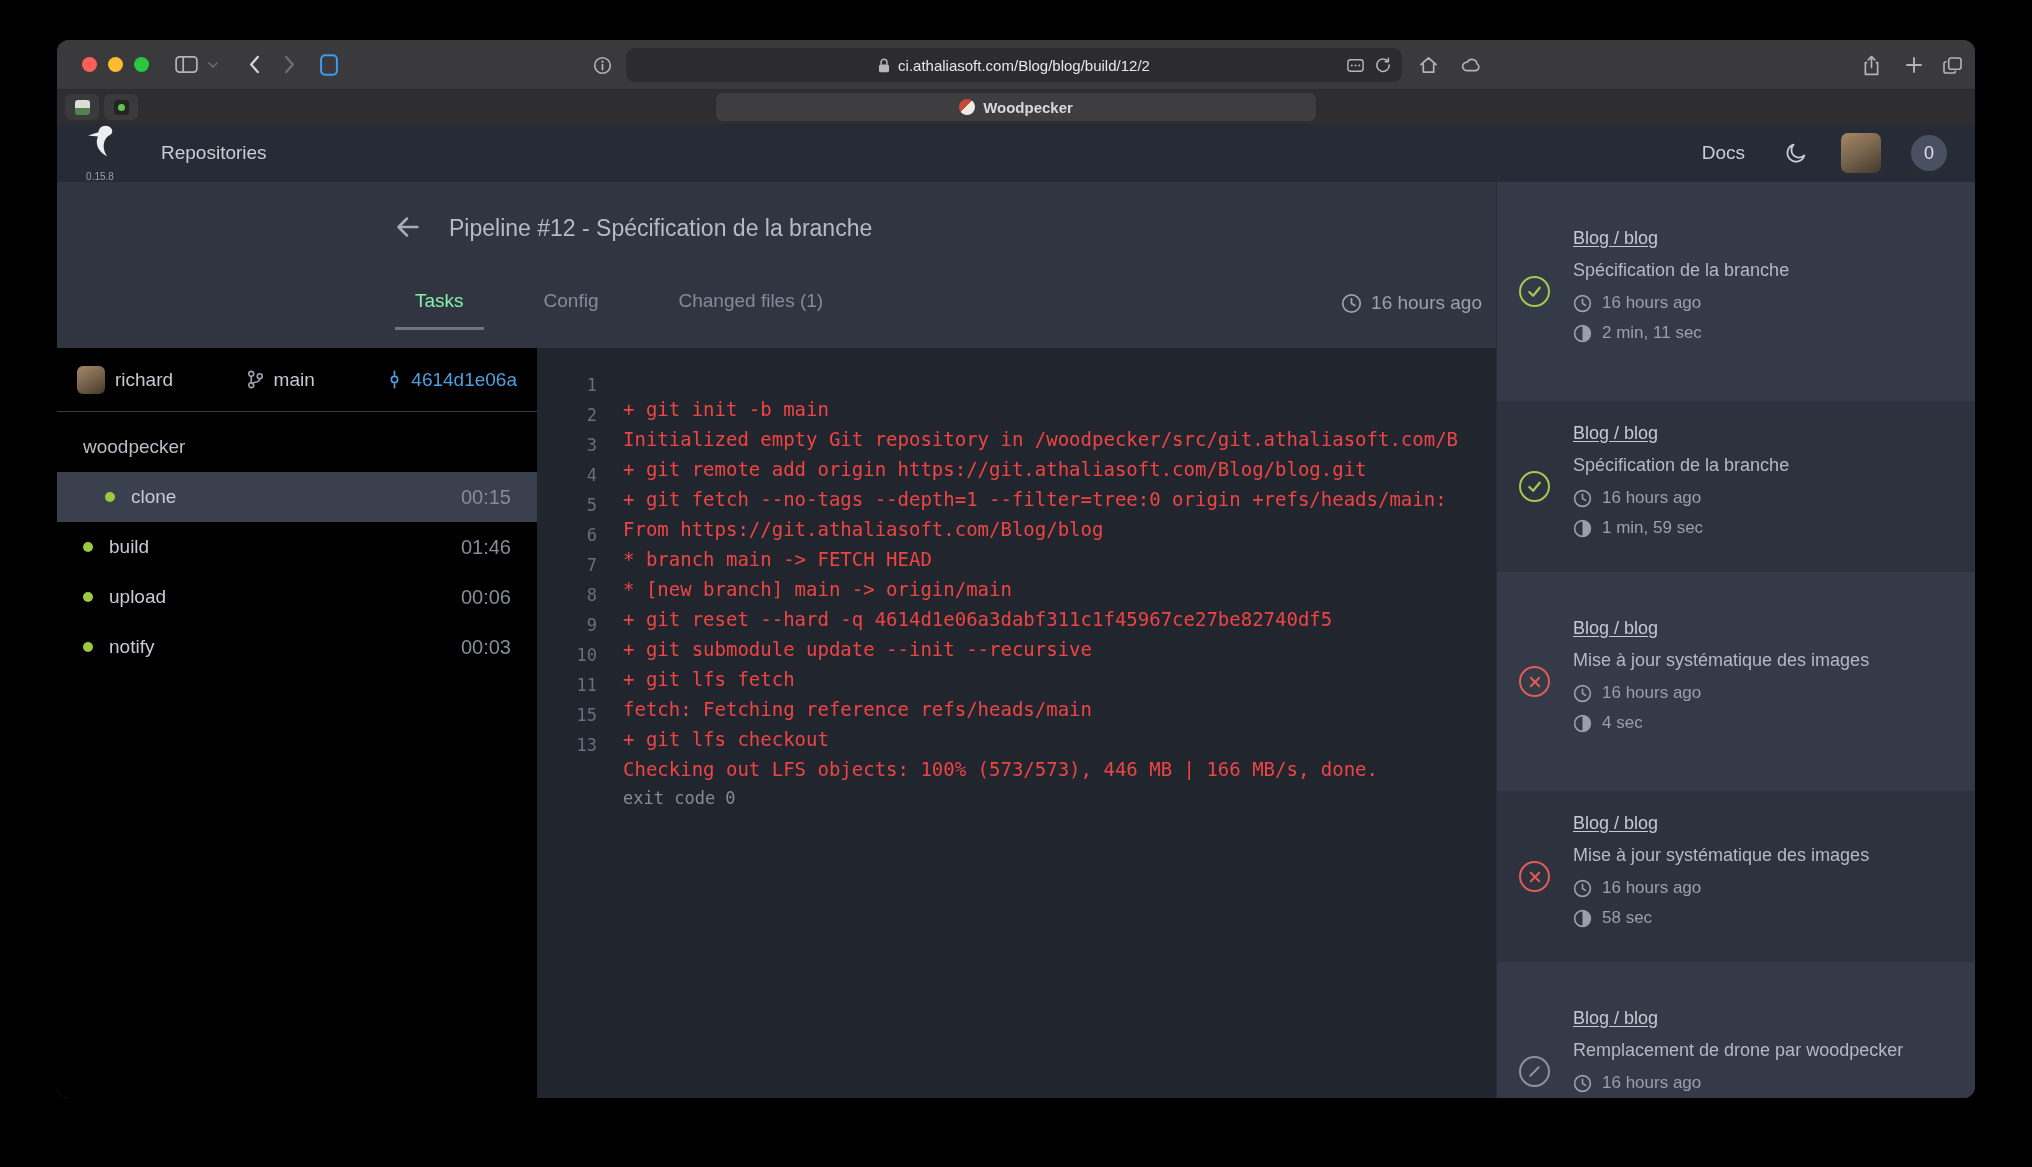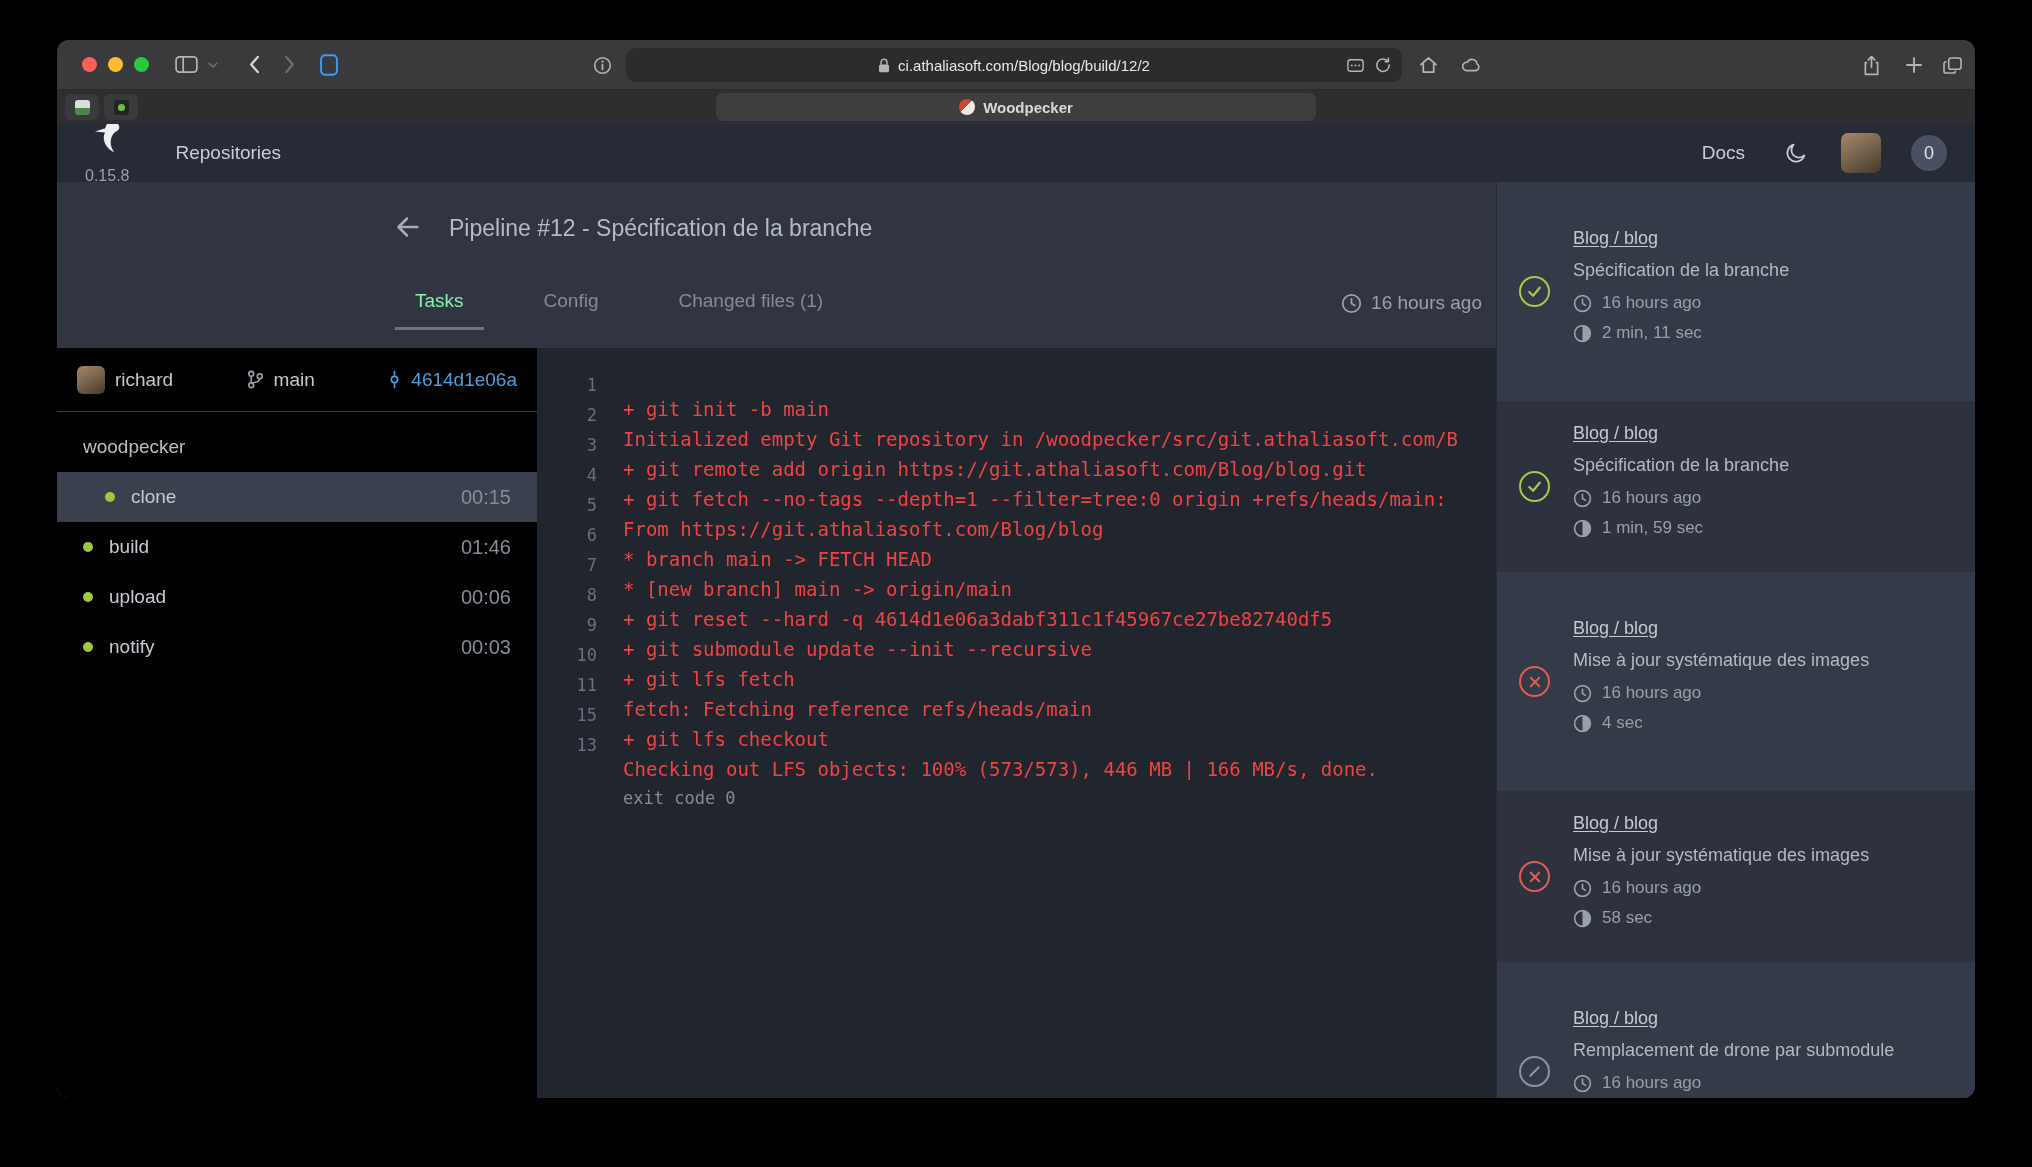--- a/index.html
+++ b/index.html
@@ -54,21 +54,21 @@
     display:flex; align-items:center; justify-content:center; gap:8px;
     font-size:15px; font-weight:600; color:#d9d9db; }
   .wp-fav { width:16px; height:16px; border-radius:50%; background:linear-gradient(135deg,#c64b37 46%,#efece6 46%); }
 
   
   .app { flex:1; display:flex; flex-direction:column; min-height:0; background:#303541; }
 
   .wp-navbar { height:58px; flex:0 0 auto; background:#262b36;
     display:flex; align-items:center; padding:0 28px; }
   .logo-wrap { display:flex; flex-direction:column; align-items:center; margin-right:46px; color:#eceef2; }
-  .version { font-size:16px; color:#98a0ac; margin-top:14px; }
+  .version { font-size:10px; color:#98a0ac; margin-top:14px; }
   .nav-link { font-size:19px; color:#c9cdd5; cursor:pointer; }
   .nav-right { margin-left:auto; display:flex; align-items:center; }
   .moon { color:#c9cdd5; margin-left:40px; }
   .avatar { width:40px; height:40px; border-radius:7px; margin-left:34px;
     background:linear-gradient(150deg,#a5real 0,#000 0); 
     background:linear-gradient(150deg,#a58766 0%,#7c6750 45%,#43392c 100%); }
   .count-badge { width:36px; height:36px; border-radius:50%; background:#485061;
     color:#dfe2e8; font-size:18px; display:flex; align-items:center; justify-content:center; margin-left:30px; }
 
   .app-body { flex:1; display:flex; min-height:0; }
@@ -528,21 +528,21 @@
         <div class="pipeline-item">
           <div class="status-wrap">
               <span class="status-circle skipped">
             <svg viewBox="0 0 16 16" width="15" height="15">
                   <line x1="12.5" y1="3.5" x2="3.5" y2="12.5" stroke="currentColor" stroke-width="2.2" stroke-linecap="round"></line>
                 </svg>
           </span>
             </div>
           <div class="item-body">
             <span class="repo-link">Blog / blog</span>
-            <div class="item-desc">Remplacement de drone par submodule</div>
+            <div class="item-desc">Remplacement de drone par woodpecker</div>
             <div class="meta-line first">
               <svg viewBox="0 0 20 20" width="19" height="19">
                   <circle cx="10" cy="10" r="8.3" fill="none" stroke="currentColor" stroke-width="1.7"></circle>
                   <path d="M10 5.5 V10 L13.2 12" fill="none" stroke="currentColor" stroke-width="1.7" stroke-linecap="round"></path>
                 </svg>
               <span>16 hours ago</span>
             </div>
             <div class="meta-line">
               <svg viewBox="0 0 20 20" width="19" height="19">
                   <circle cx="10" cy="10" r="8.3" fill="none" stroke="currentColor" stroke-width="1.7"></circle>

